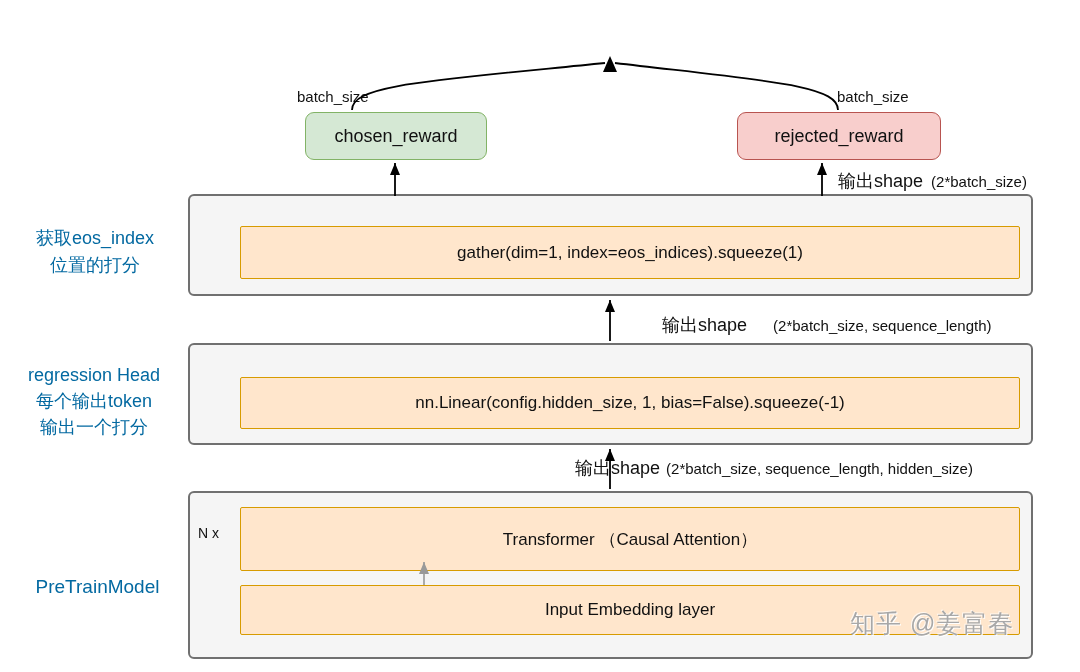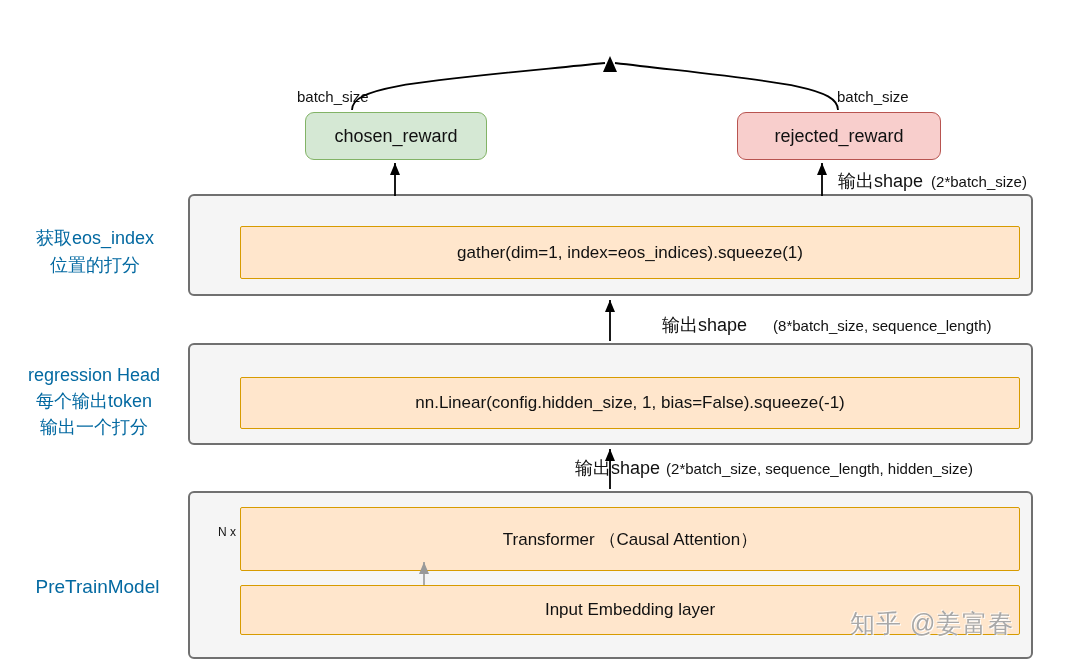--- a/index.html
+++ b/index.html
@@ -40,21 +40,21 @@
   .code1{top:226px;height:53px;}
   .code2{top:377px;height:52px;}
   .code3a{top:507px;height:64px;}
   .code3b{top:585px;height:50px;}
   .side-label{
     white-space:pre-line;text-align:center;font-size:18px;line-height:27px;color:#0369a1;
   }
   .side1{left:10px;top:225px;width:170px;}
   .side2{left:8px;top:362px;width:172px;font-size:18px;line-height:26px;}
   .side3{left:15px;top:573px;width:165px;font-size:19px;}
-  .nx-label{left:198px;top:525px;font-size:12px;margin-left:20px;}
+  .nx-label{left:198px;top:525px;font-size:14px;}
   .shape-label{white-space:nowrap;}
   .shape-label .prefix{font-size:18px;}
   .shape-label .dims{font-size:15px;}
   .shape-a{left:838px;top:169px;}
   .shape-a .dims{margin-left:8px;}
   .shape-b{left:662px;top:313px;}
   .shape-b .dims{margin-left:26px;}
   .shape-c{left:575px;top:456px;}
   .shape-c .dims{margin-left:6px;}
   .watermark{
@@ -85,21 +85,21 @@
   </div>
 
   <div class="abs outer-box outer1"></div>
   <div class="abs node code-box code1">
       <span>gather(dim=1, index=eos_indices).squeeze(1)</span>
     </div>
   <div class="abs side-label side1">获取eos_index
 位置的打分</div>
 
   <div class="abs shape-label shape-b">
-    <span class="prefix">输出shape</span><span class="dims">(8*batch_size, sequence_length)</span>
+    <span class="prefix">输出shape</span><span class="dims">(2*batch_size, sequence_length)</span>
   </div>
 
   <div class="abs outer-box outer2"></div>
   <div class="abs node code-box code2">
       <span>nn.Linear(config.hidden_size, 1, bias=False).squeeze(-1)</span>
     </div>
   <div class="abs side-label side2">regression Head
 每个输出token
 输出一个打分</div>
 

